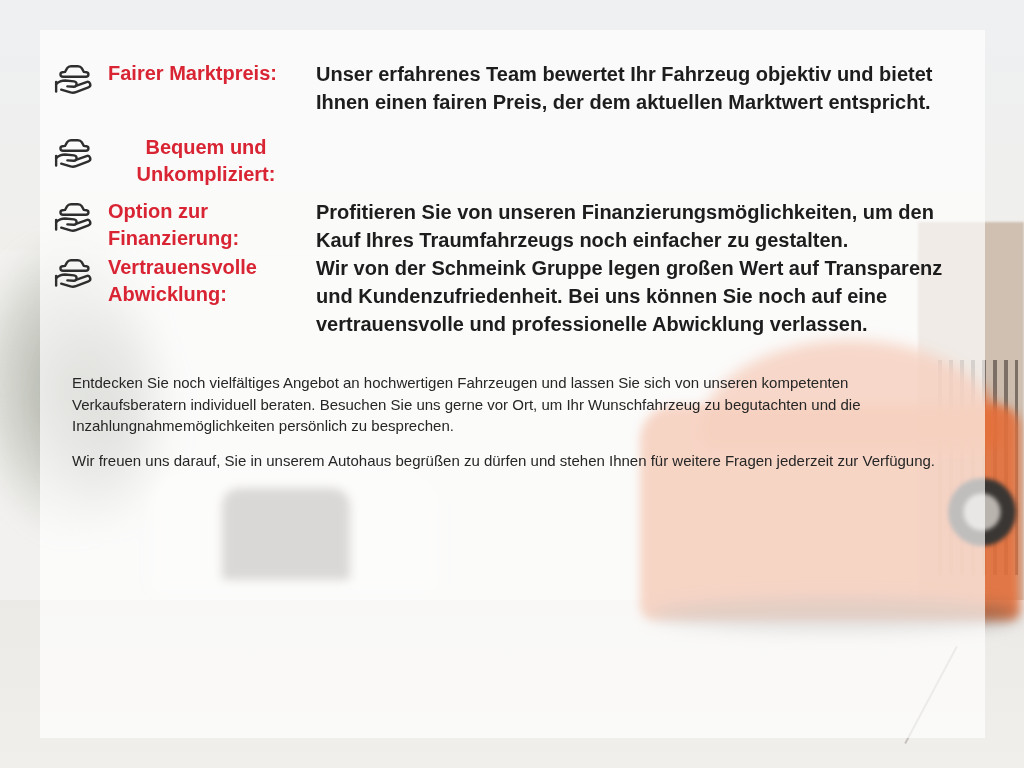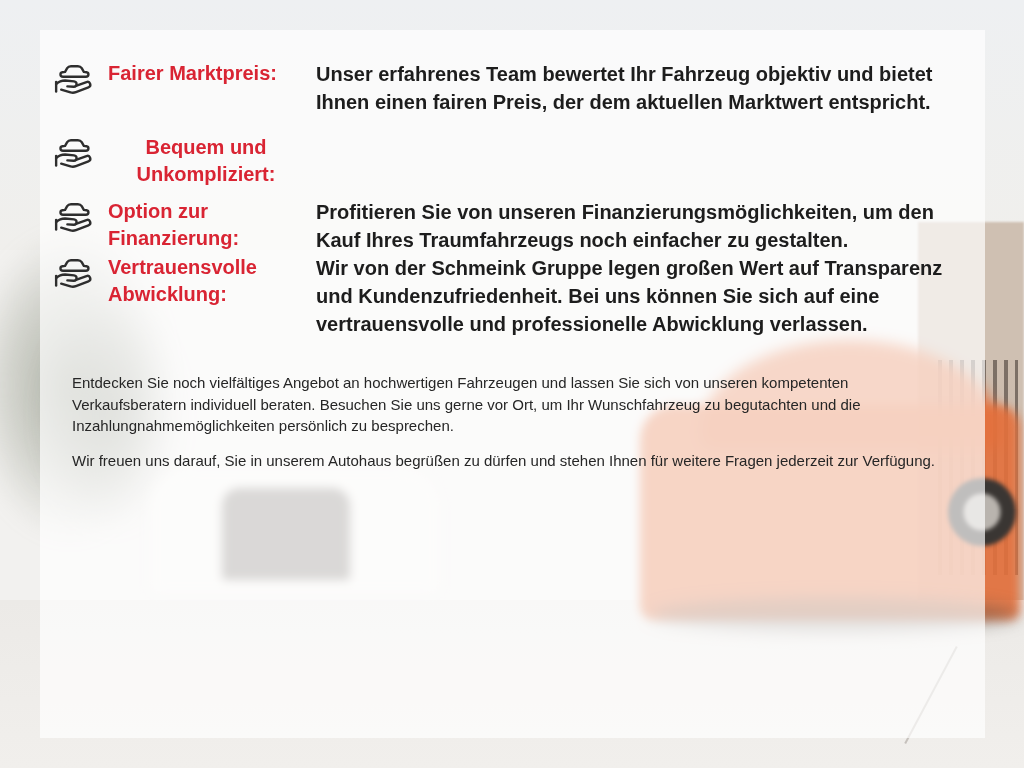--- a/index.html
+++ b/index.html
@@ -107,21 +107,21 @@
         <div class="btext">Profitieren Sie von unseren Finanzierungsmöglichkeiten, um den Kauf Ihres Traumfahrzeugs noch einfacher zu gestalten.</div>
       </div>
 
       <div class="benefit">
         <span class="icon">
             <svg width="46" height="36" viewBox="0 0 50 38">
               <use href="#handcar"></use>
             </svg>
           </span>
         <div class="bheading">Vertrauensvolle Abwicklung:</div>
-        <div class="btext">Wir von der Schmeink Gruppe legen großen Wert auf Transparenz und Kundenzufriedenheit. Bei uns können Sie sich auf eine vertrauensvolle und professionelle Abwicklung verlassen.</div>
+        <div class="btext">Wir von der Schmeink Gruppe legen großen Wert auf Transparenz und Kundenzufriedenheit. Bei uns können Sie noch auf eine vertrauensvolle und professionelle Abwicklung verlassen.</div>
       </div>
 
     </div>
 
     <div class="footer">
       <p>Entdecken Sie noch vielfältiges Angebot an hochwertigen Fahrzeugen und lassen Sie sich von unseren kompetenten Verkaufsberatern individuell beraten. Besuchen Sie uns gerne vor Ort, um Ihr Wunschfahrzeug zu begutachten und die Inzahlungnahmemöglichkeiten persönlich zu besprechen.</p>
       <p>Wir freuen uns darauf, Sie in unserem Autohaus begrüßen zu dürfen und stehen Ihnen für weitere Fragen jederzeit zur Verfügung.</p>
     </div>
 
   </div>

